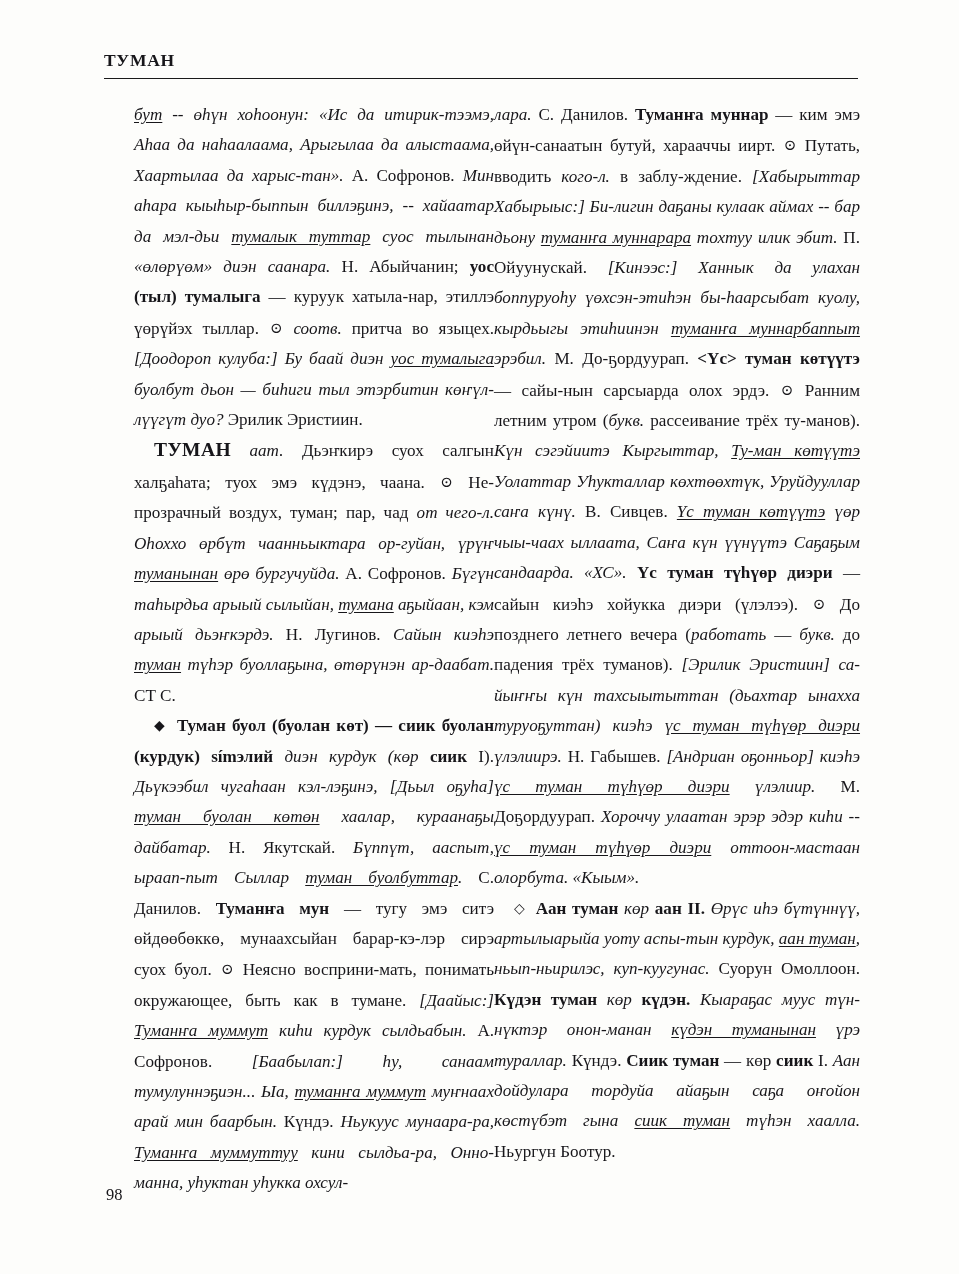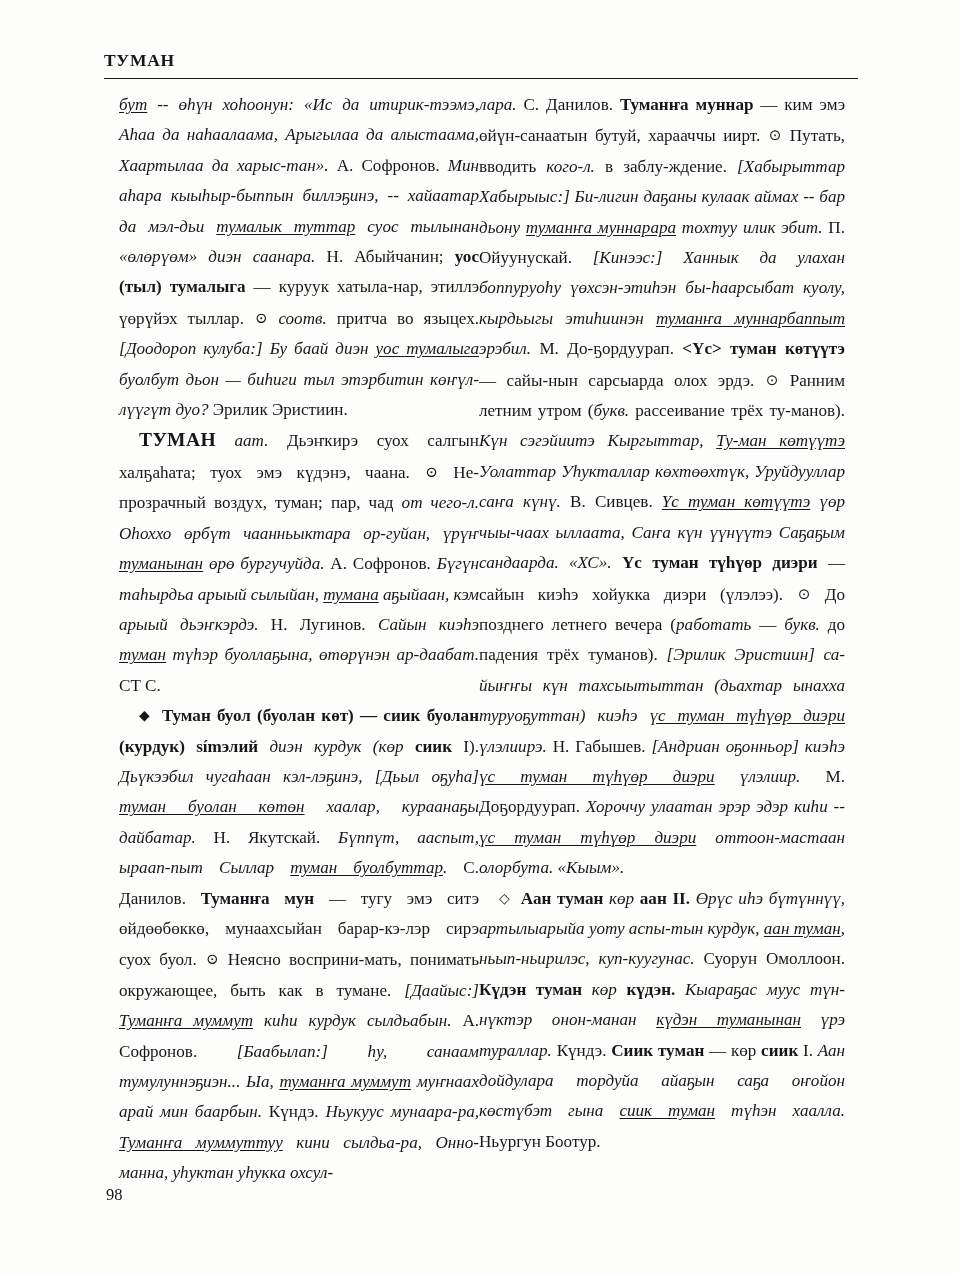--- a/index.html
+++ b/index.html
@@ -30,31 +30,30 @@
     color: #17161a;
     padding-bottom: 7px;
   }
   .header-rule {
     border-bottom: 1.6px solid #1a1a1a;
     width: 754px;
   }
   .columns {
     position: absolute;
     left: 104px;
-    top: 90px;
+    top: 100px;
     width: 756px;
     display: flex;
-    justify-content: center;
+    justify-content: flex-end;
   }
   .col {
     width: 360px;
   }
   .col-right {
     width: 366px;
-    font-family: Liberation Serif, serif;
   }
   .para {
     margin: 0;
     font-size: 17.1px;
     line-height: 30.4px;
     text-align: justify;
     text-justify: inter-word;
     hyphens: manual;
   }
   .para.indent {

